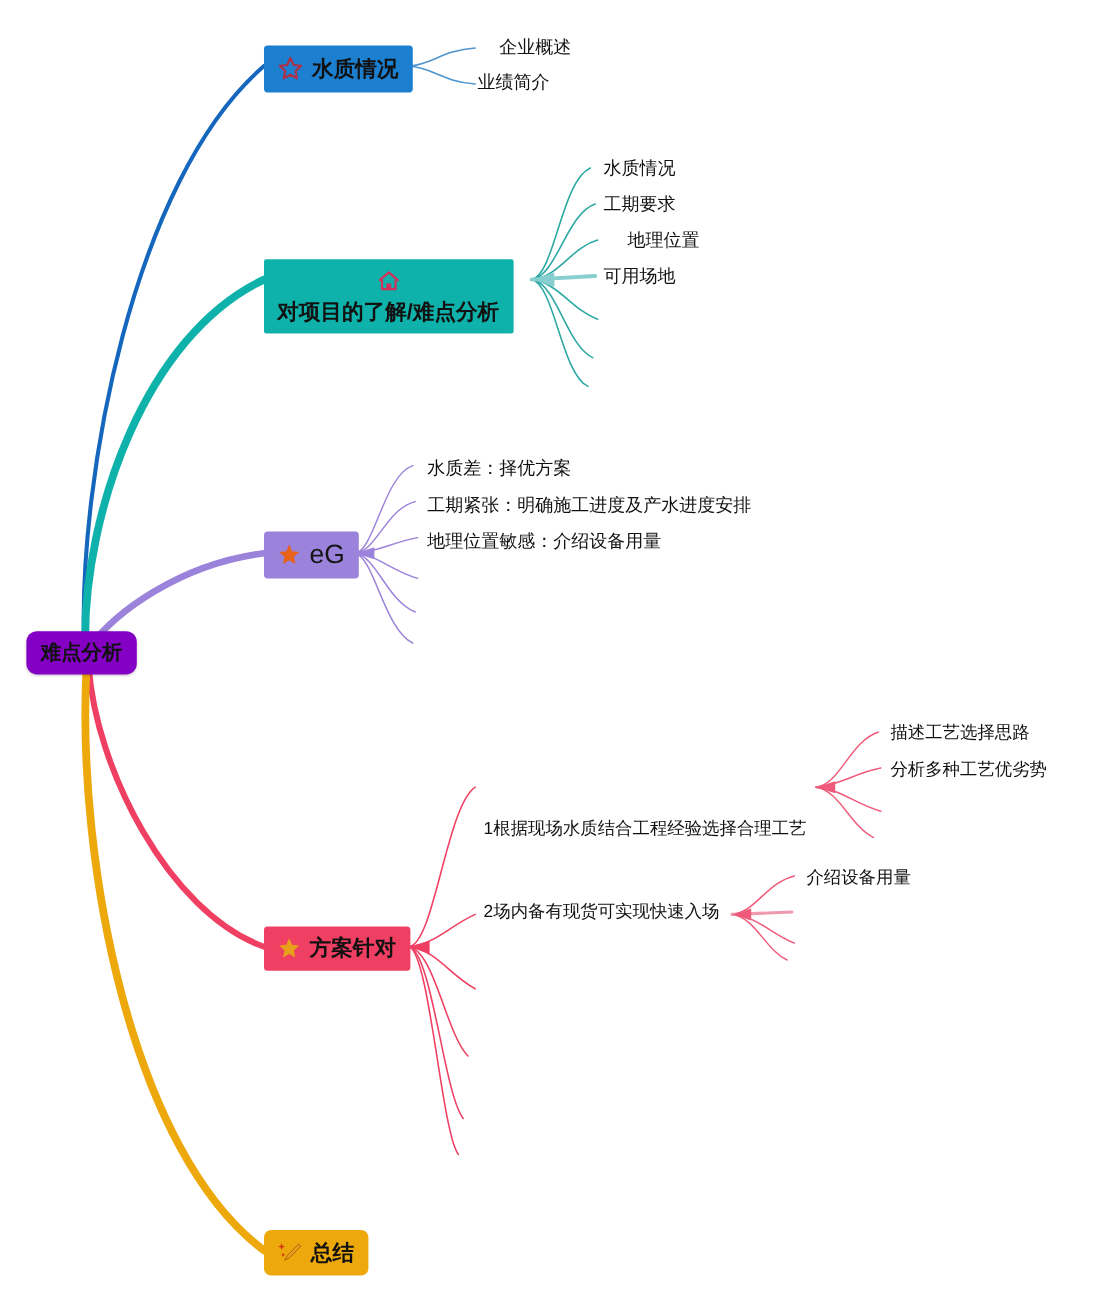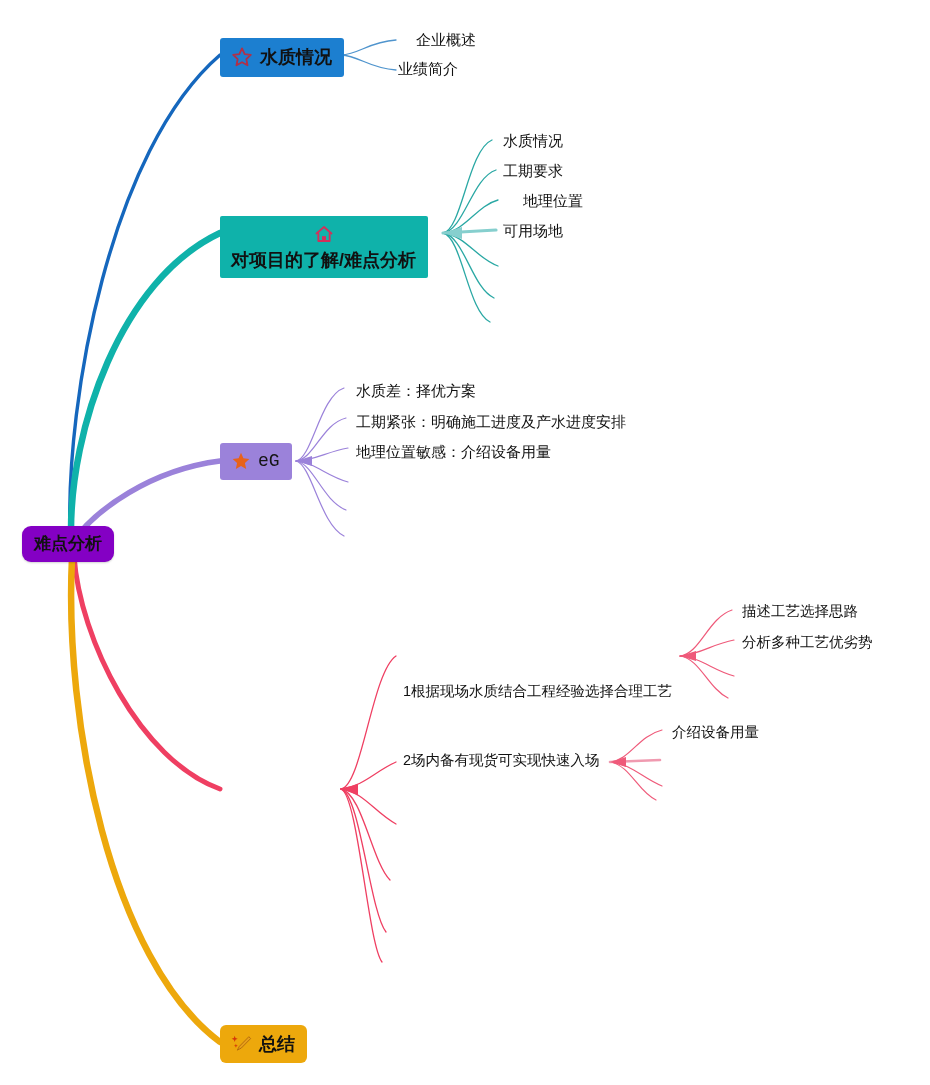--- a/index.html
+++ b/index.html
@@ -54,22 +54,22 @@
     padding: 8px 12px 9px 11px;
     font-size: 18px;
     font-weight: bold;
   }
   .node.branch.blue   { background: #1c7fd0; color: #111111; border-radius: 3px; }
   .node.branch.teal   { background: #0fb2aa; color: #111111; border-radius: 2px; flex-direction: column; }
   .node.branch.purple { background: #9b82da; color: #151515; border-radius: 3px; }
   .node.branch.pink   { background: #ef3f62; color: #111111; border-radius: 3px; }
   .node.branch.amber  { background: #eda80c; color: #111111; border-radius: 6px; }
   .node.branch.purple .node-label {
-    font-family: Liberation Mono, monospace;
-    font-size: 18px;
+    font-family: Liberation Sans, sans-serif;
+    font-size: 22px;
     font-weight: normal;
   }
   
   .node.leaf {
     color: #111111;
     font-size: 15px;
     background: transparent;
     padding: 0;
   }
   .node.leaf.small { font-size: 14.5px; }
@@ -204,20 +204,28 @@
   <div class="node leaf" style="left:356px; top:383px;">
     <span class="node-label">水质差：择优方案</span>
   </div>
   <div class="node leaf" style="left:356px; top:414px;">
     <span class="node-label">工期紧张：明确施工进度及产水进度安排</span>
   </div>
   <div class="node leaf" style="left:356px; top:444px;">
     <span class="node-label">地理位置敏感：介绍设备用量</span>
   </div>
 
+  <div class="node branch pink" style="left:220px; top:772px;">
+    <span class="icon">
+      <svg width="20" height="20" viewBox="0 0 24 24">
+        <path d="M12 2.2 L14.9 8.8 L22 9.6 L16.7 14.4 L18.2 21.6 L12 17.9 L5.8 21.6 L7.3 14.4 L2 9.6 L9.1 8.8 Z" fill="#e8a01a" stroke="none"></path>
+      </svg>
+    </span>
+    <span class="node-label">方案针对</span>
+  </div>
 
   <div class="node leaf small" style="left:403px; top:648px;margin-top:36px;">
     <span class="node-label">1根据现场水质结合工程经验选择合理工艺</span>
   </div>
   <div class="node leaf small" style="left:403px; top:753px;">
     <span class="node-label">2场内备有现货可实现快速入场</span>
   </div>
 
   <div class="node leaf small" style="left:742px; top:604px;">
     <span class="node-label">描述工艺选择思路</span>

